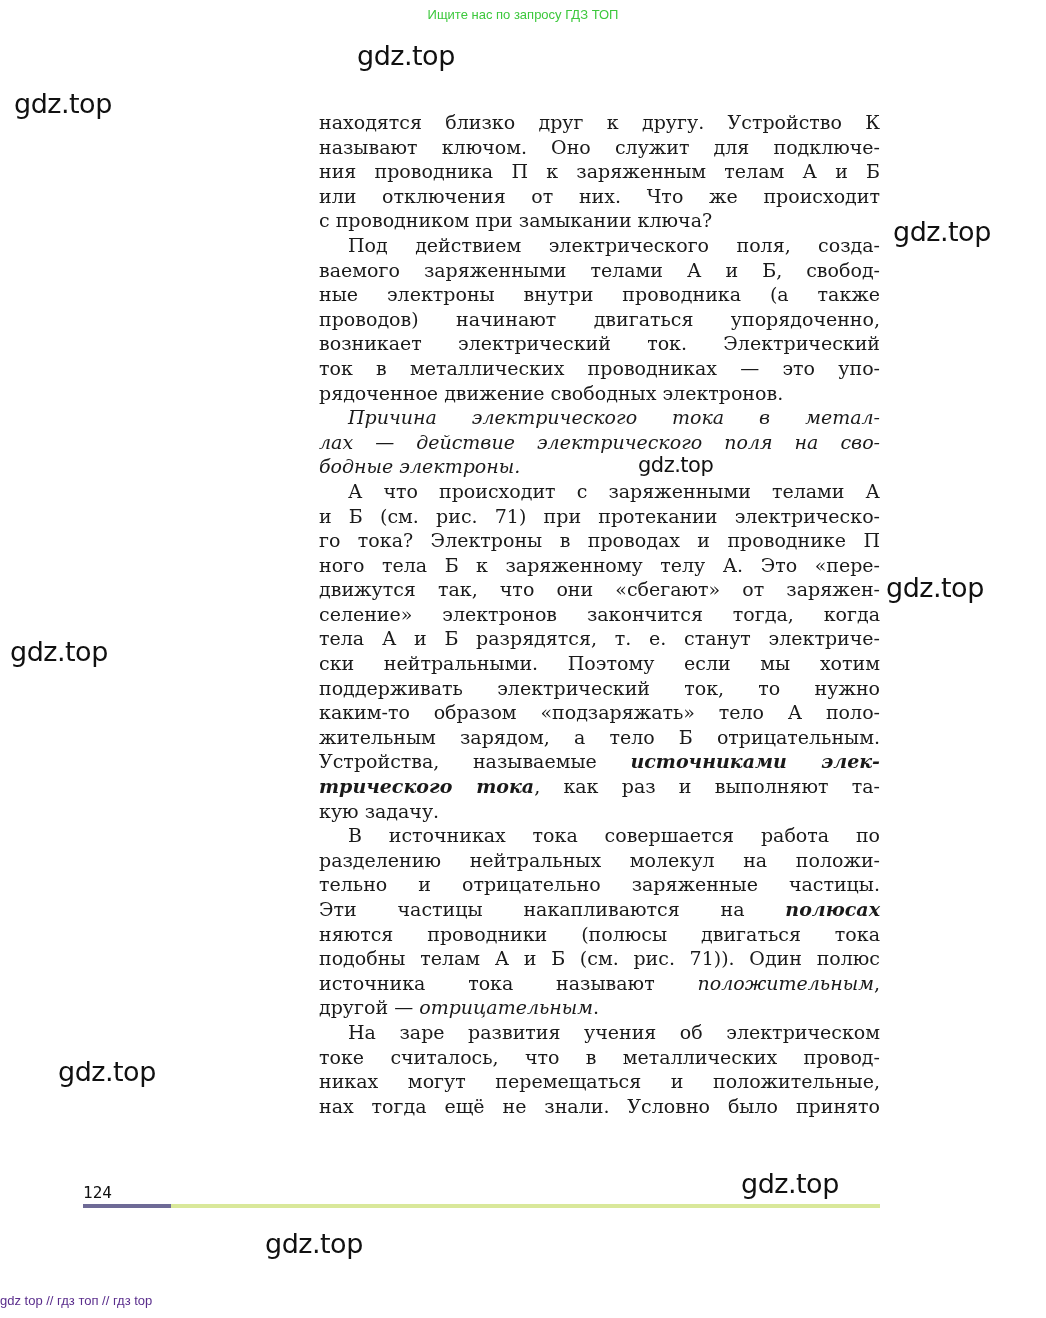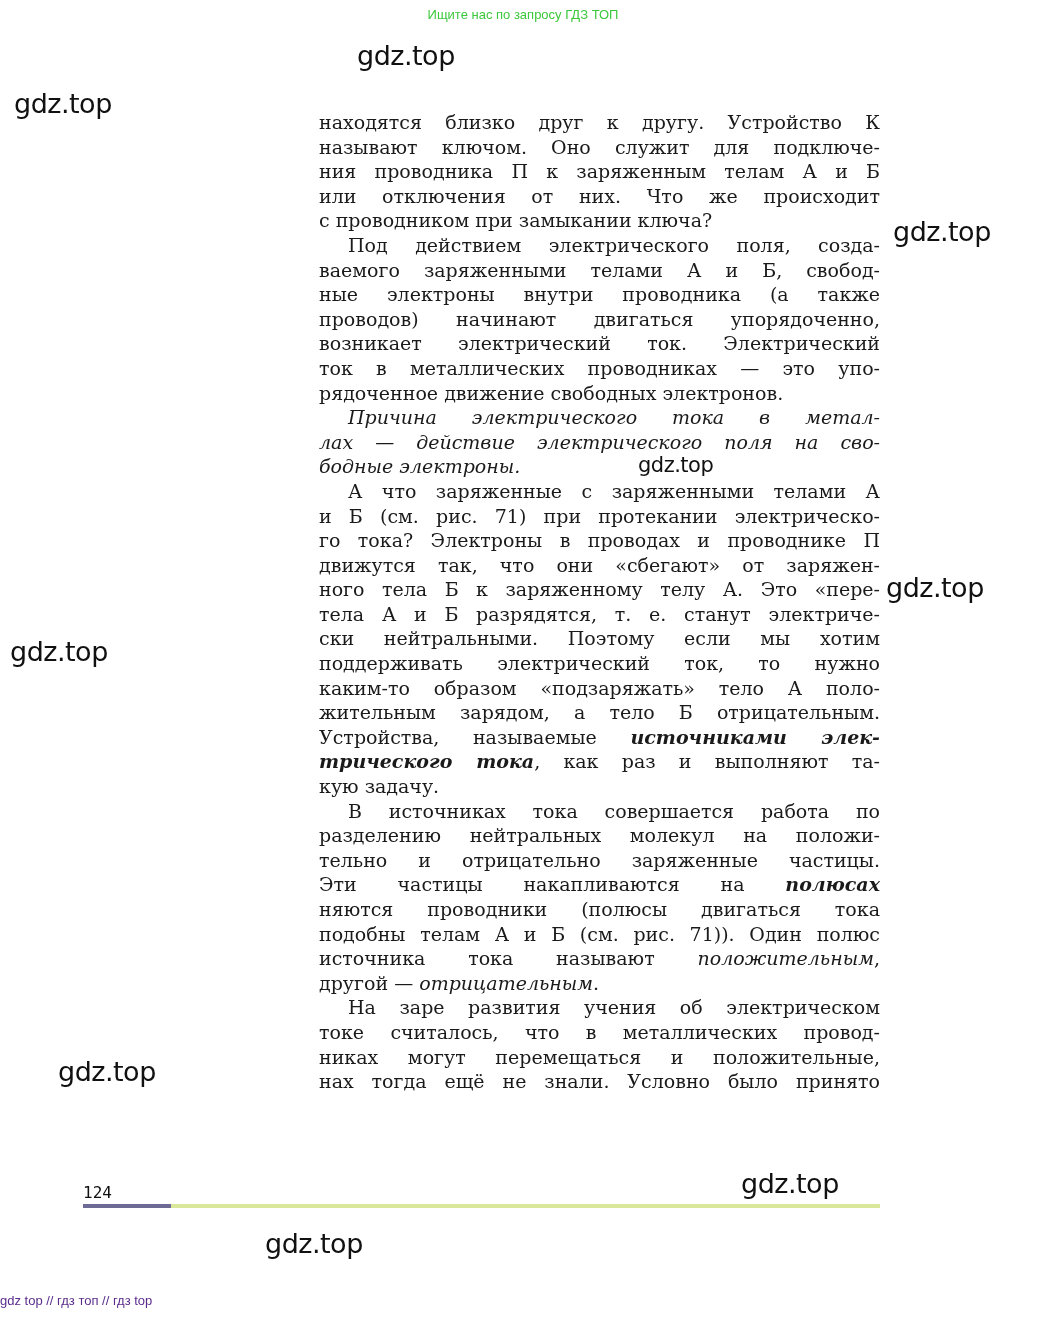--- a/index.html
+++ b/index.html
@@ -48,25 +48,26 @@
   <span class="line">ные электроны внутри проводника (а также</span>
   <span class="line">проводов) начинают двигаться упорядоченно,</span>
   <span class="line">возникает электрический ток. Электрический</span>
   <span class="line">ток в металлических проводниках — это упо-</span>
   <span class="line last">рядоченное движение свободных электронов.</span>
 
   <span class="line it" style="padding-left:29px;">Причина электрического тока в метал-</span>
   <span class="line it">лах — действие электрического поля на сво-</span>
   <span class="line it last">бодные электроны.</span>
 
-  <span class="line" style="padding-left:29px;">А что заряженные с заряженными телами А</span>
+  <span class="line" style="padding-left:29px;">А что происходит с заряженными телами А</span>
   <span class="line">и Б (см. рис. 71) при протекании электрическо-</span>
   <span class="line">го тока? Электроны в проводах и проводнике П</span>
+  <span class="line">ного тела Б к заряженному телу А. Это «пере-</span>
   <span class="line">движутся так, что они «сбегают» от заряжен-</span>
-  <span class="line">ного тела Б к заряженному телу А. Это «пере-</span>
+  <span class="line">селение» электронов закончится тогда, когда</span>
   <span class="line">тела А и Б разрядятся, т. е. станут электриче-</span>
   <span class="line">ски нейтральными. Поэтому если мы хотим</span>
   <span class="line">поддерживать электрический ток, то нужно</span>
   <span class="line">каким-то образом «подзаряжать» тело А поло-</span>
   <span class="line">жительным зарядом, а тело Б отрицательным.</span>
   <span class="line"><span>Устройства, называемые </span><span class="bi">источниками элек-</span></span>
   <span class="line"><span class="bi">трического тока</span><span>, как раз и выполняют та-</span></span>
   <span class="line last">кую задачу.</span>
 
   <span class="line" style="padding-left:29px;">В источниках тока совершается работа по</span>

